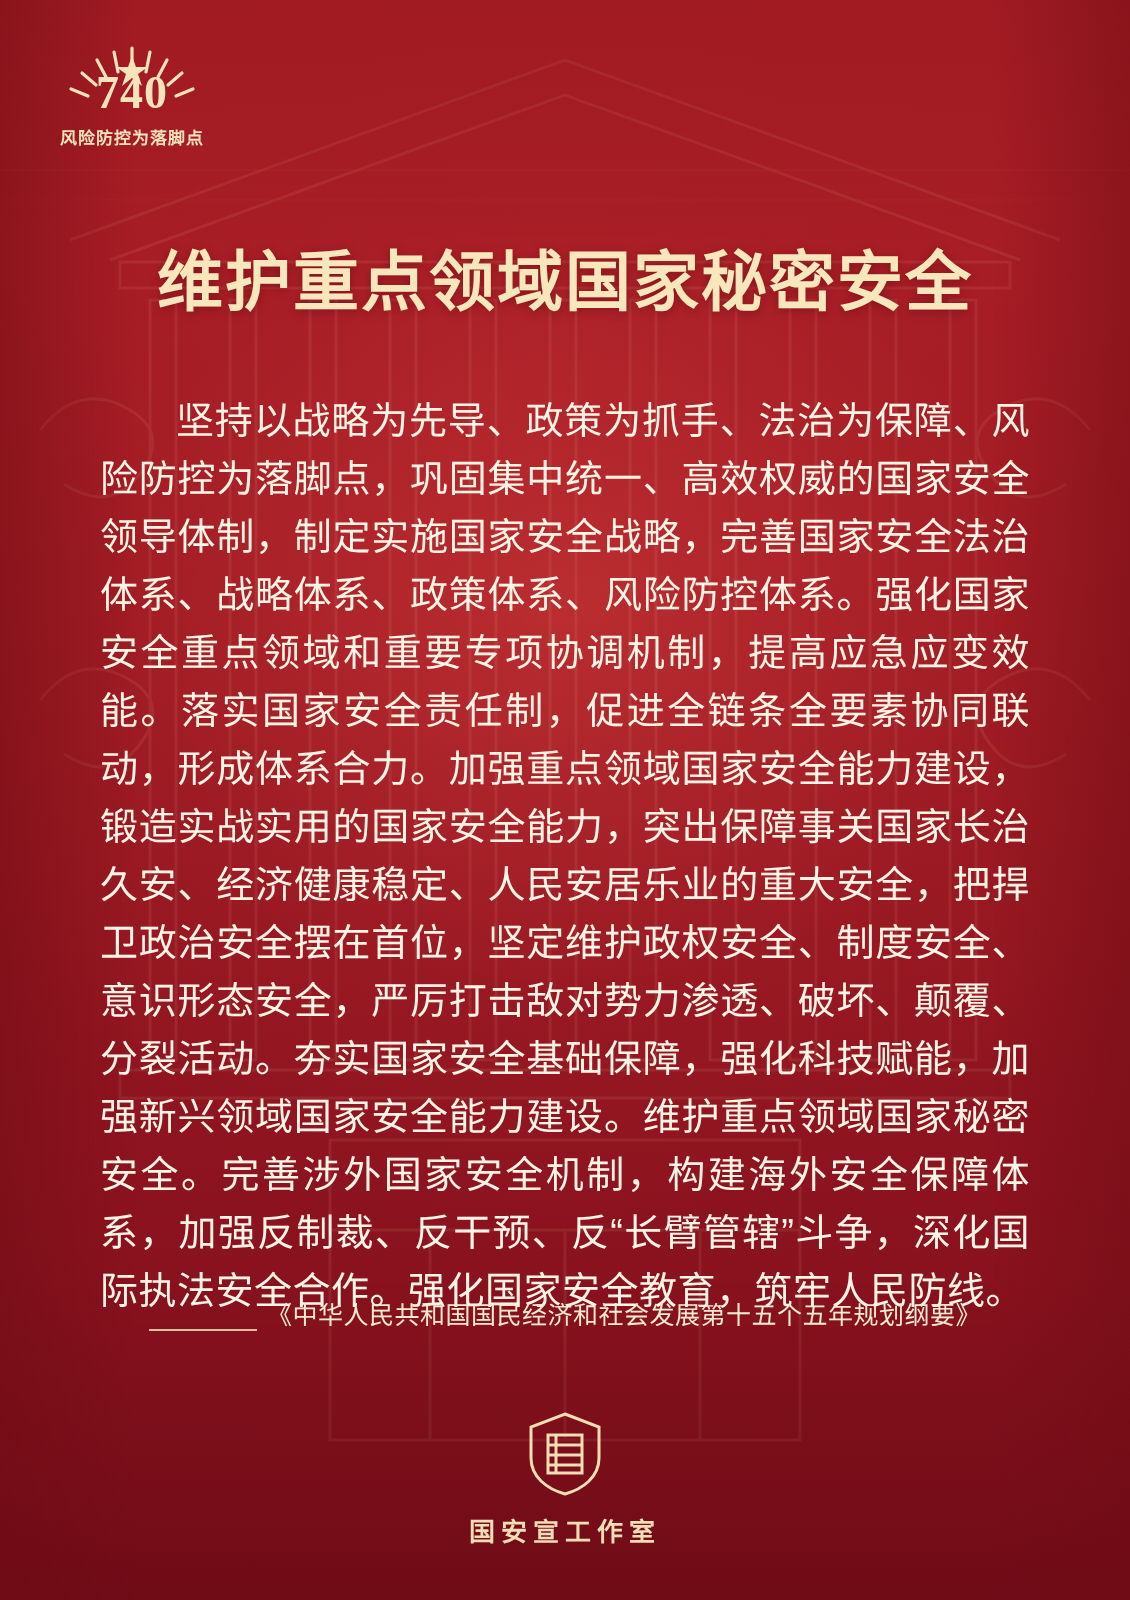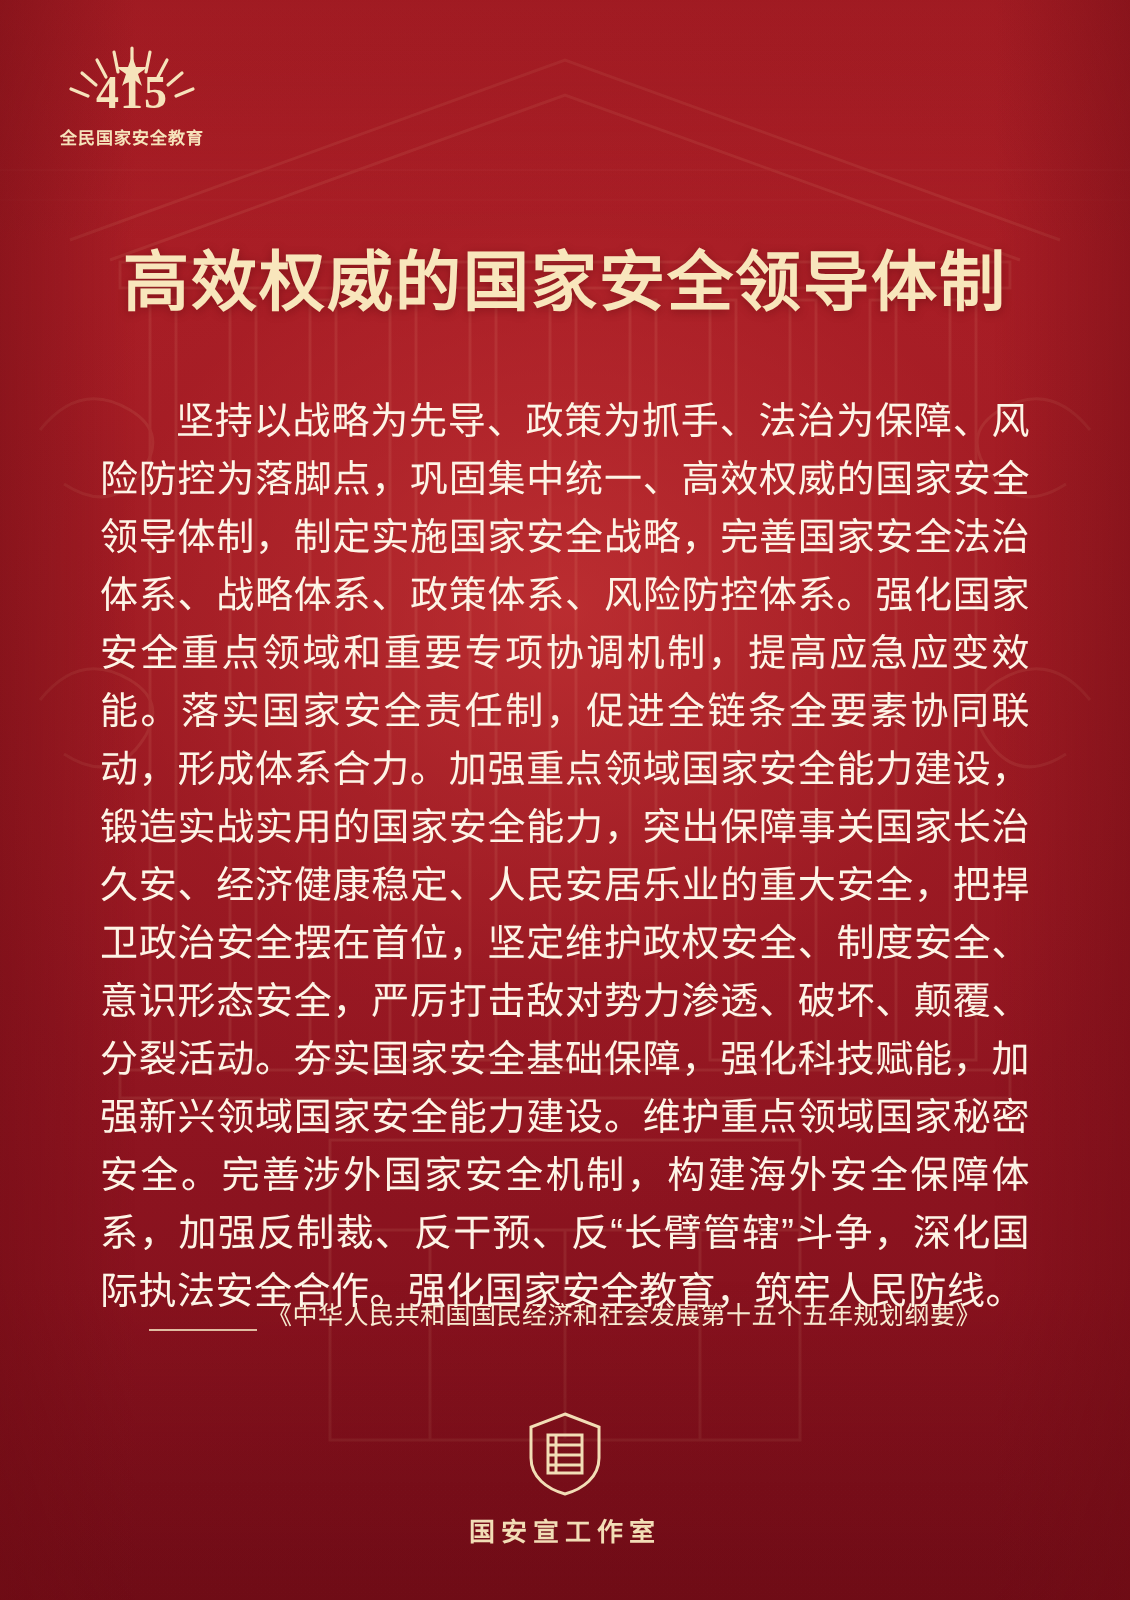--- a/index.html
+++ b/index.html
@@ -206,25 +206,25 @@
         <line x1="98" y1="8" x2="94" y2="28"></line>
         <line x1="45" y1="16" x2="54" y2="33"></line>
         <line x1="115" y1="16" x2="106" y2="33"></line>
         <line x1="30" y1="29" x2="44" y2="41"></line>
         <line x1="130" y1="29" x2="116" y2="41"></line>
         <line x1="19" y1="45" x2="36" y2="52"></line>
         <line x1="141" y1="45" x2="124" y2="52"></line>
       </g>
       <polygon points="80,12 84,23 96,23 86,30 90,42 80,34 70,42 74,30 64,23 76,23" fill="#f6e3bb"></polygon>
     </svg>
-    <div class="logo-num">415</div>
-    <div class="logo-sub">全民国家安全教育</div>
-  </div>
-
-  <div class="title">高效权威的国家安全领导体制</div>
+    <div class="logo-num">740</div>
+    <div class="logo-sub">风险防控为落脚点</div>
+  </div>
+
+  <div class="title">维护重点领域国家秘密安全</div>
 
   <div class="body-text">坚持以战略为先导、政策为抓手、法治为保障、风险防控为落脚点，巩固集中统一、高效权威的国家安全领导体制，制定实施国家安全战略，完善国家安全法治体系、战略体系、政策体系、风险防控体系。强化国家安全重点领域和重要专项协调机制，提高应急应变效能。落实国家安全责任制，促进全链条全要素协同联动，形成体系合力。加强重点领域国家安全能力建设，锻造实战实用的国家安全能力，突出保障事关国家长治久安、经济健康稳定、人民安居乐业的重大安全，把捍卫政治安全摆在首位，坚定维护政权安全、制度安全、意识形态安全，严厉打击敌对势力渗透、破坏、颠覆、分裂活动。夯实国家安全基础保障，强化科技赋能，加强新兴领域国家安全能力建设。维护重点领域国家秘密安全。完善涉外国家安全机制，构建海外安全保障体系，加强反制裁、反干预、反“长臂管辖”斗争，深化国际执法安全合作。强化国家安全教育，筑牢人民防线。</div>
 
   <div class="source">
     <span class="rule"></span>
     <span class="src-text">《中华人民共和国国民经济和社会发展第十五个五年规划纲要》</span>
   </div>
 
   <div class="footer">
     <svg class="seal" width="78" height="86" viewBox="0 0 78 86" xmlns="http://www.w3.org/2000/svg">

